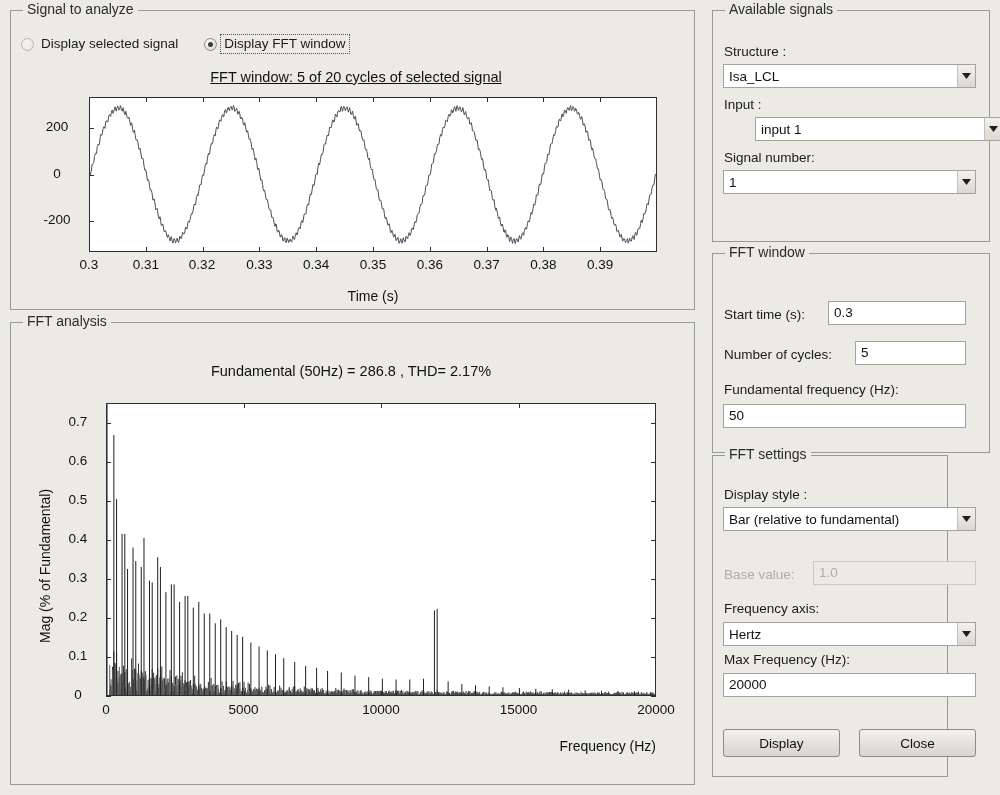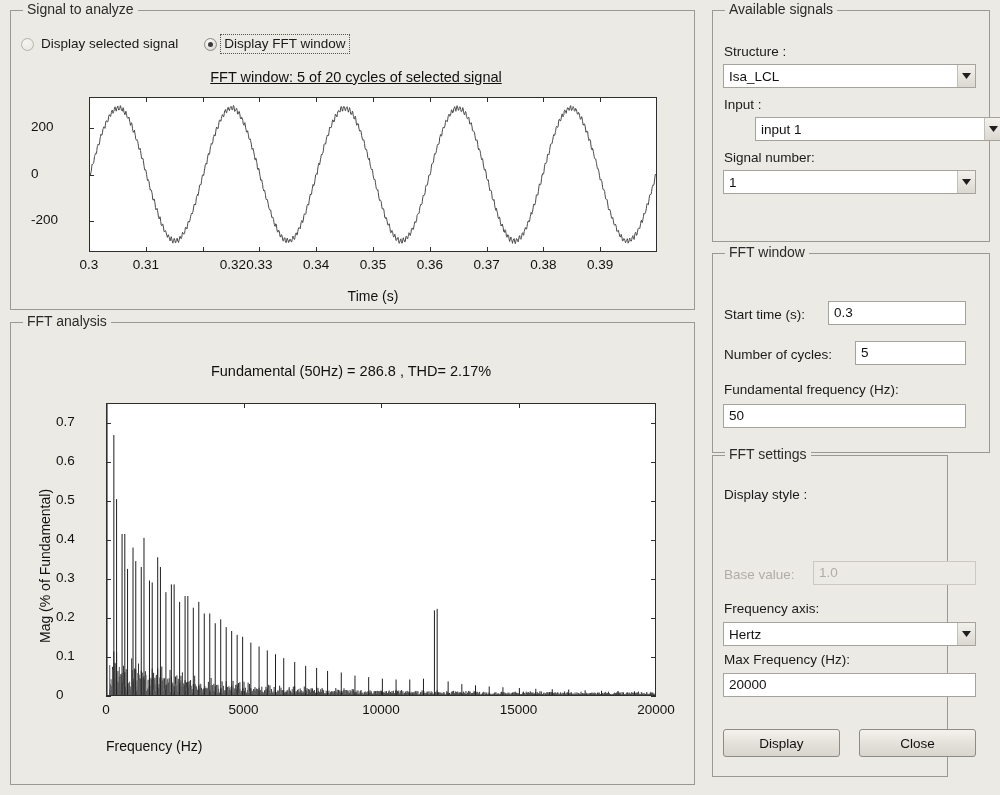--- a/index.html
+++ b/index.html
@@ -105,21 +105,21 @@
     font-size: 14px;
     color: #111;
     white-space: nowrap;
   }
   .ytick, .xtick {
     position: absolute;
     font-size: 13.5px;
     color: #111;
     white-space: nowrap;
   }
-  .ytick { text-align: left; }
+  .ytick { text-align: center; }
   .xtick { text-align: center; }
   .ylabel-rot {
     position: absolute;
     transform-origin: 0 0;
     transform: rotate(-90deg);
     font-size: 14px;
     color: #111;
     white-space: nowrap;
   }
   .tickmark {
@@ -233,21 +233,21 @@
         <div class="ytick" style="left: 20px; top: 107.53px; width: 52px;">200</div>
         <div class="tickmark" style="left: 78px; top: 117px; width: 5px; height: 1px;"></div>
       </div>
     <div id="td-xticks">
         <div class="xtick" style="left: 53px; top: 246px; width: 50px;">0.3</div>
         <div class="tickmark" style="left: 78px; top: 236px; width: 1px; height: 5px;"></div>
         <div class="tickmark" style="left: 78px; top: 86px; width: 1px; height: 5px;"></div>
         <div class="xtick" style="left: 109.8px; top: 246px; width: 50px;">0.31</div>
         <div class="tickmark" style="left: 135px; top: 236px; width: 1px; height: 5px;"></div>
         <div class="tickmark" style="left: 135px; top: 86px; width: 1px; height: 5px;"></div>
-        <div class="xtick" style="left: 185px; top: 246px; width: 50px; text-align: right;">0.32</div>
+        <div class="xtick" style="left: 166px; top: 246px; width: 50px;">0.32</div>
         <div class="tickmark" style="left: 192px; top: 236px; width: 1px; height: 5px;"></div>
         <div class="tickmark" style="left: 192px; top: 86px; width: 1px; height: 5px;"></div>
         <div class="xtick" style="left: 223.4px; top: 246px; width: 50px;">0.33</div>
         <div class="tickmark" style="left: 248px; top: 236px; width: 1px; height: 5px;"></div>
         <div class="tickmark" style="left: 248px; top: 86px; width: 1px; height: 5px;"></div>
         <div class="xtick" style="left: 280.2px; top: 246px; width: 50px;">0.34</div>
         <div class="tickmark" style="left: 305px; top: 236px; width: 1px; height: 5px;"></div>
         <div class="tickmark" style="left: 305px; top: 86px; width: 1px; height: 5px;"></div>
         <div class="xtick" style="left: 337px; top: 246px; width: 50px;">0.35</div>
         <div class="tickmark" style="left: 362px; top: 236px; width: 1px; height: 5px;"></div>
@@ -1405,21 +1405,21 @@
         <div class="xtick" style="left: 467.5px; top: 379px; width: 80px;">15000</div>
         <div class="tickmark" style="left: 508px; top: 368px; width: 1px; height: 5px;"></div>
         <div class="tickmark" style="left: 508px; top: 80px; width: 1px; height: 5px;"></div>
         <div class="xtick" style="left: 605px; top: 379px; width: 80px;">20000</div>
         <div class="tickmark" style="left: 644px; top: 368px; width: 1px; height: 5px;"></div>
         <div class="tickmark" style="left: 644px; top: 80px; width: 1px; height: 5px;"></div>
       </div>
 
     <div class="ylabel-rot" style="left:26px; top:320px;">Mag (% of Fundamental)</div>
 
-    <div class="axis-label" style="left:95px; top:415px; width:550px; text-align:left;">Frequency (Hz)</div>
+    <div class="axis-label" style="left:95px; top:415px; width:550px; text-align:right;">Frequency (Hz)</div>
   </div>
 </div>
 
 <div class="panel" style="left:712px; top:10px; width:278px; height:232px;">
   <div class="panel-title">Available signals</div>
 
   <div class="ctl-label" style="left:11px; top:33px;">Structure :</div>
   <div class="combo" style="left:10px; top:53px; width:253px; height:24px;">
     <span class="cval">Isa_LCL</span>
     <span class="carrow">
@@ -1460,20 +1460,28 @@
   <div class="textfield" style="left:142px; top:87px; width:111px; height:24px;">5</div>
 
   <div class="ctl-label" style="left:11px; top:128px;">Fundamental frequency (Hz):</div>
   <div class="textfield" style="left:10px; top:150px; width:243px; height:24px;">50</div>
 </div>
 
 <div class="panel" style="left:712px; top:455px; width:236px; height:322px;text-decoration:underline;">
   <div class="panel-title">FFT settings</div>
 
   <div class="ctl-label" style="left:11px; top:31px;">Display style :</div>
+  <div class="combo" style="left:10px; top:51px; width:253px; height:24px;">
+    <span class="cval">Bar (relative to fundamental)</span>
+    <span class="carrow">
+      <svg width="9" height="6" viewBox="0 0 9 6">
+          <polygon points="0,0 9,0 4.5,6" fill="#1e1e1e"></polygon>
+        </svg>
+    </span>
+  </div>
 
   <div class="ctl-label disabled" style="left:11px; top:111px;">Base value:</div>
   <div class="textfield disabled" style="left:100px; top:105px; width:163px; height:24px;">1.0</div>
 
   <div class="ctl-label" style="left:11px; top:145px;">Frequency axis:</div>
   <div class="combo" style="left:10px; top:166px; width:253px; height:24px;">
     <span class="cval">Hertz</span>
     <span class="carrow">
       <svg width="9" height="6" viewBox="0 0 9 6">
           <polygon points="0,0 9,0 4.5,6" fill="#1e1e1e"></polygon>

